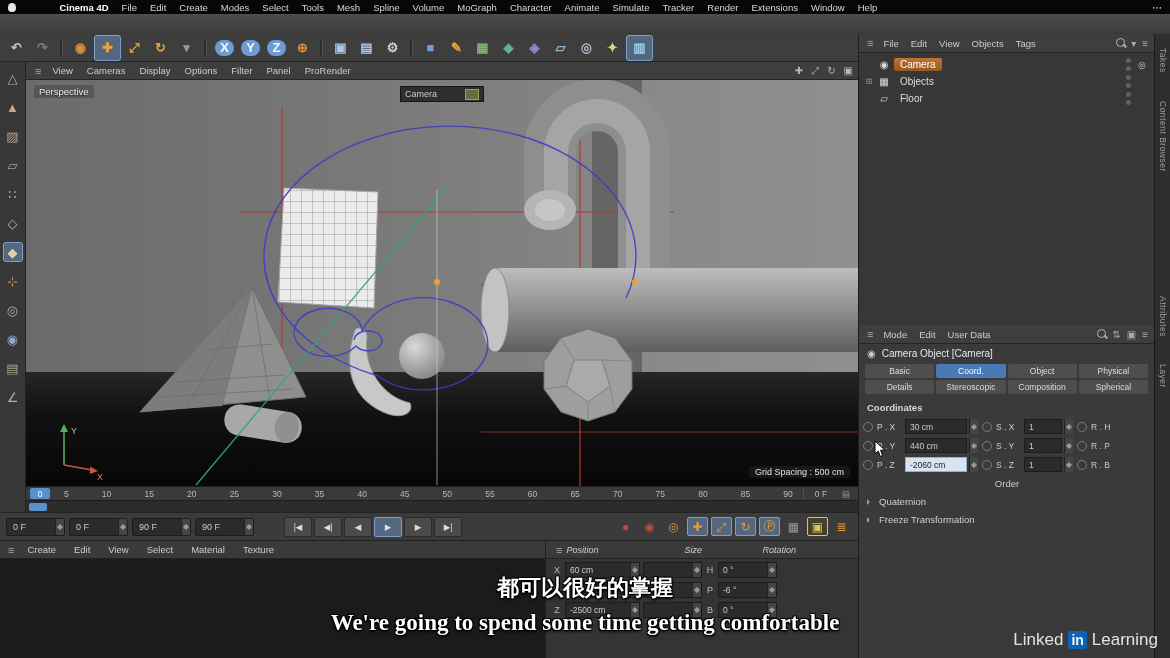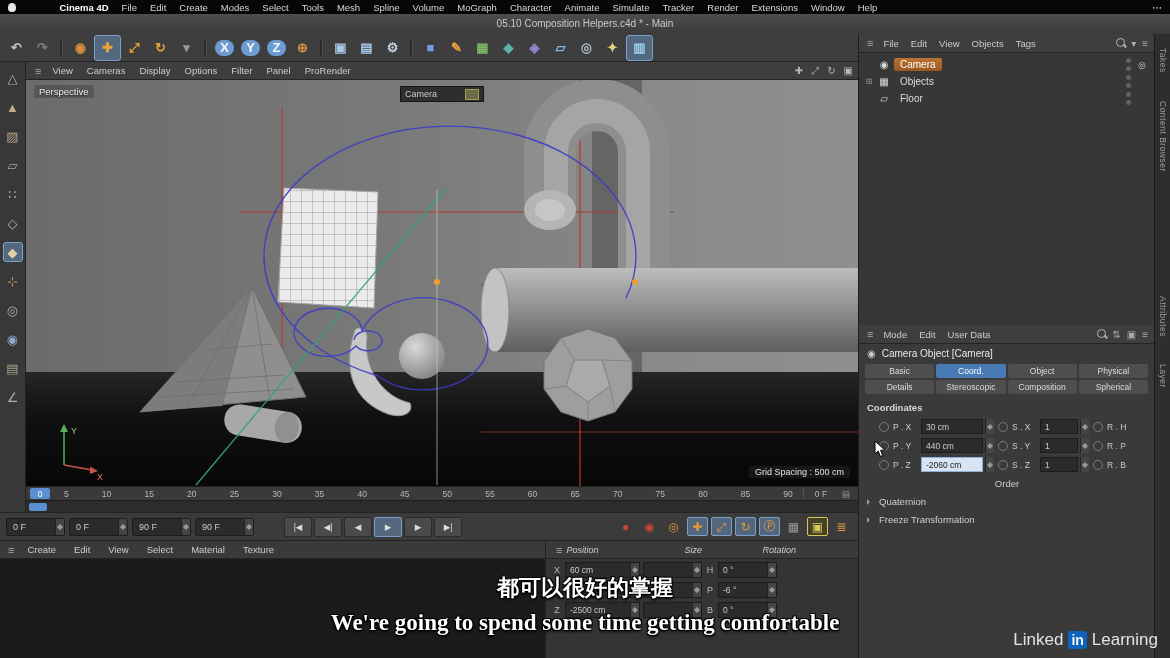--- a/index.html
+++ b/index.html
@@ -120,21 +120,21 @@
   .om-dots::before{top:0;}.om-dots::after{bottom:0;}
   .om-tag{width:14px;text-align:center;color:#cfcfcf;font-size:9px;}
   .am-title{height:18px;display:flex;align-items:center;gap:6px;font-size:10px;color:#e8e8e8;padding:0 8px;
             background:#3a3a3a;}
   .am-obj-ic{color:#cfcfcf;font-size:10px;}
   .am-tabs{display:flex;gap:2px;padding:2px 6px 0 6px;}
   .am-tab{flex:1;height:14px;background:#4e4e4e;border-radius:2px;color:#ddd;font-size:8.5px;display:flex;
           align-items:center;justify-content:center;white-space:nowrap;overflow:hidden;}
   .am-tab.selected{background:#4a7ab5;color:#fff;}
   .am-section{font-size:9.5px;color:#d8d8d8;font-weight:bold;padding:8px 8px 4px 8px;}
-  .am-rows{padding:0 16px;}
+  .am-rows{padding:0 0;}
   .am-row{display:flex;align-items:center;gap:2px;padding:2px 2px;font-size:8.5px;color:#ccc;}
   .am-dot{width:8px;height:8px;border:1.5px solid #7a7a7a;border-radius:50%;margin:0 2px;flex:none;}
   .am-l{width:26px;white-space:nowrap;}
   .am-f{height:13px;background:#2b2b2b;border:1px solid #1c1c1c;color:#ccc;display:flex;align-items:center;
         width:60px;overflow:hidden;flex:none;}
   .am-f .v{padding:0 4px;}
   .am-f.small{width:36px;}
   .am-f.editing{background:#d9e4f2;border-color:#8fb0d8;color:#1c1c1c;}
   .am-order{text-align:center;padding:4px 14px 2px 15px;font-size:9.5px;color:#ccc;}
   .am-sec{padding:5px 8px 2px 8px;font-size:9.5px;color:#d0d0d0;display:flex;align-items:center;gap:5px;}
@@ -189,21 +189,20 @@
         <span class="mb-item">Extensions</span>
         <span class="mb-item">Window</span>
         <span class="mb-item">Help</span>
       </div>
     <div class="mb-right">
       <span>⋯</span>
     </div>
   </div>
 
   <div class="titlebar">
-    <span class="doc-title">05.10 Composition Helpers.c4d * - Main</span>
     <div class="tb-right">
       <div class="dropdown">
         <span>Node Spaces</span>
       </div>
       <div class="dropdown">
         <span>Layouts</span>
       </div>
     </div>
   </div>
 

